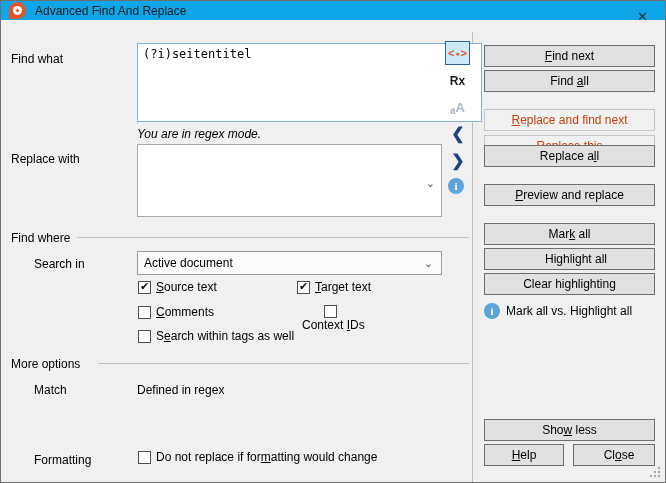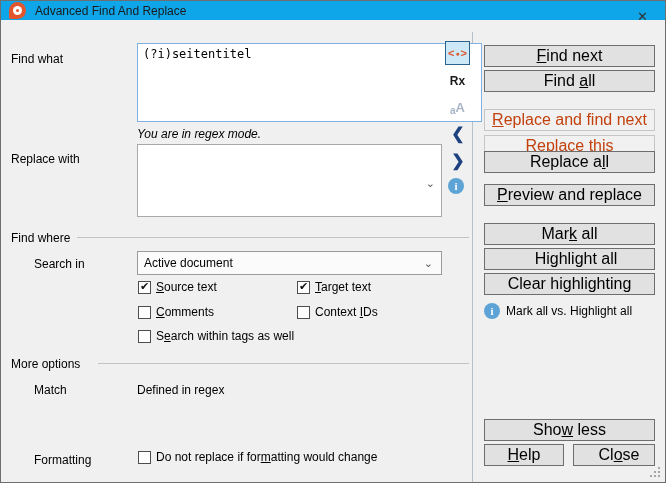--- a/index.html
+++ b/index.html
@@ -45,21 +45,21 @@
   .select{position:absolute;left:136px;top:250px;width:305px;height:24px;background:#fbfbfb;border:1px solid #9b9b9b;
     display:flex;align-items:center;padding-left:6px;}
   .select .dd-chev{right:8px;top:6px;}
   
   .cb{position:absolute;display:flex;align-items:center;}
   .cb .box{width:13px;height:13px;background:#fff;border:1px solid #4d4d4d;display:flex;align-items:center;justify-content:center;flex:0 0 auto;}
   .cb .mark{font-size:11px;line-height:1;color:#111;position:relative;top:-1px;}
   .cb .cbl{margin-left:5px;white-space:nowrap;}
   
   .btn{position:absolute;left:483px;width:171px;height:22px;background:#e1e1e1;border:1px solid #6e6e6e;
-    font-family:"Liberation Sans",sans-serif;font-size:16px;color:#000;padding:0;}
+    font-family:"Liberation Sans",sans-serif;font-size:12px;color:#000;padding:0;}
   .btn:disabled,.btn.disabled{background:#f1f1f1;border-color:#c6c6c6;color:#c2410c;}
   .btn-help{width:80px;}
   .btn-close{left:572px;width:82px;padding-left:10px;}
   .hint-row{position:absolute;left:483px;top:302px;display:flex;align-items:center;}
   .hint-row .info-ic{position:static;margin-right:6px;flex:0 0 auto;}
   .hint-row .txt{white-space:nowrap;}
   
   .grip{position:absolute;right:5px;bottom:5px;width:2px;height:2px;background:#a6a6a6;
     box-shadow:-8px 0 #a6a6a6,-4px 0 #a6a6a6,0 -4px #a6a6a6,-4px -4px #a6a6a6,0 -8px #a6a6a6;}
 </style>
@@ -128,21 +128,21 @@
   <div class="cb" style="left:296px;top:279px;">
     <span class="box">
         <span class="mark">✔</span>
       </span>
     <span class="cbl"><span></span><u>T</u><span>arget text</span></span>
   </div>
   <div class="cb" style="left:137px;top:304px;">
     <span class="box"></span>
     <span class="cbl"><span></span><u>C</u><span>omments</span></span>
   </div>
-  <div class="cb" style="left:296px;top:304px;">
+  <div class="cb" style="left:296px;top:304px;flex-direction:column;">
     <span class="box"></span>
     <span class="cbl"><span>Context </span><u>I</u><span>Ds</span></span>
   </div>
   <div class="cb" style="left:137px;top:328px;">
     <span class="box"></span>
     <span class="cbl"><span>S</span><u>e</u><span>arch within tags as well</span></span>
   </div>
 
   <div class="lbl" style="left:10px;top:356px;">More options</div>
   <div class="secline" style="left:97px;top:362px;width:371px;"></div>
@@ -154,21 +154,21 @@
   <div class="cb" style="left:137px;top:449px;">
     <span class="box"></span>
     <span class="cbl"><span>Do not replace if for</span><u>m</u><span>atting would change</span></span>
   </div>
 
   <button class="btn" style="top:44px;"><span></span><u>F</u><span>ind next</span></button>
   <button class="btn" style="top:69px;"><span>Find </span><u>a</u><span>ll</span></button>
 
   <button class="btn disabled" disabled="" style="top:108px;"><span></span><u>R</u><span>eplace and find next</span></button>
   <button class="btn disabled" disabled="" style="top:134px;"><span></span><u>R</u><span>eplace this</span></button>
-  <button class="btn" style="top:150px;"><span>Replace a</span><u>l</u><span>l</span></button>
+  <button class="btn" style="top:144px;"><span>Replace a</span><u>l</u><span>l</span></button>
   <button class="btn" style="top:183px;"><span></span><u>P</u><span>review and replace</span></button>
 
   <button class="btn" style="top:222px;"><span>Mar</span><u>k</u><span> all</span></button>
   <button class="btn" style="top:247px;padding-left:13px;"><span>Hi</span><u>g</u><span>hlight all</span></button>
   <button class="btn" style="top:272px;"><span>Clear highlighting</span><u></u><span></span></button>
 
   <div class="hint-row">
     <span class="info-ic">
         <span>i</span>
       </span>

